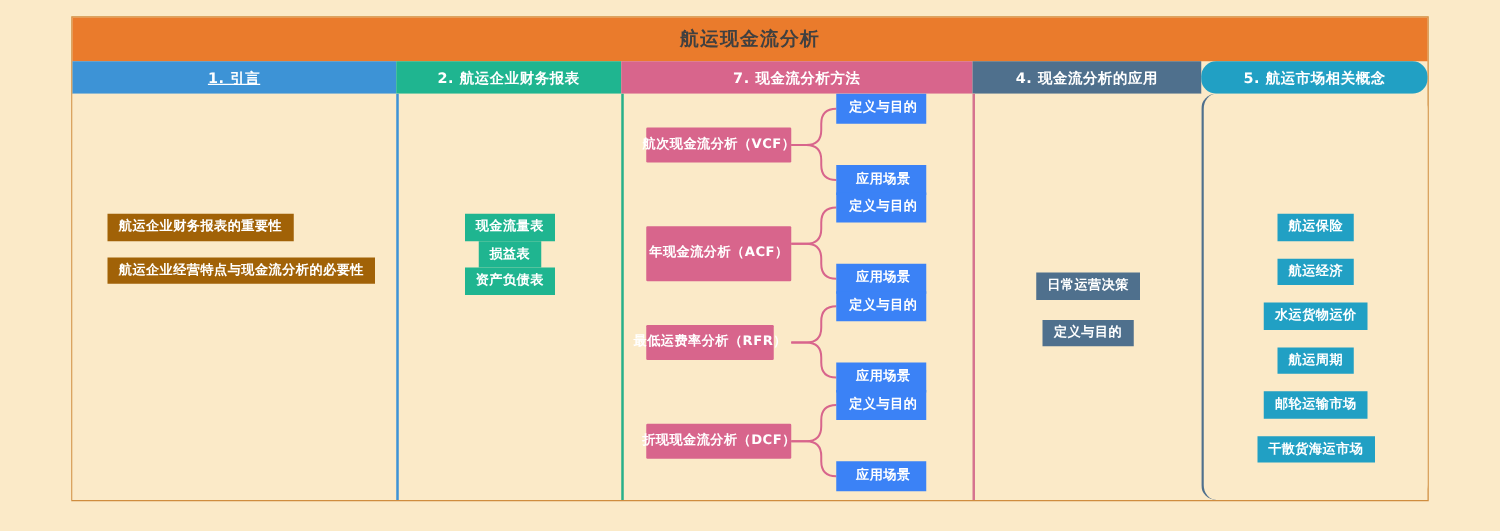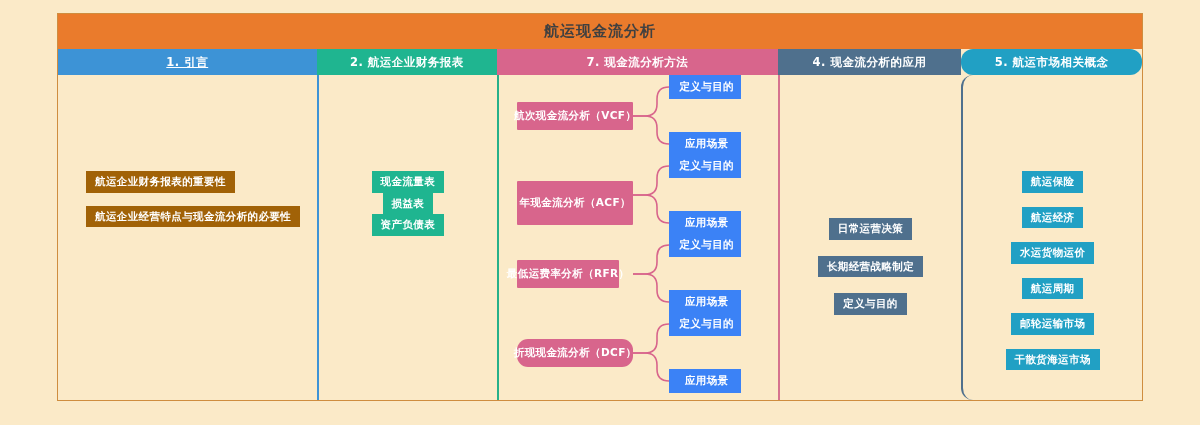--- a/index.html
+++ b/index.html
@@ -231,42 +231,39 @@
         <div class="chip parent-chip" style="left:18px; top:185px; width:102px; height:28px;">
           <span>最低运费率分析（RFR）</span>
         </div>
         <div class="chip child-chip" style="left:170px; top:158px; width:72px; height:24px;">
           <span>定义与目的</span>
         </div>
         <div class="chip child-chip" style="left:170px; top:215px; width:72px; height:24px;">
           <span>应用场景</span>
         </div>
 
-        <div class="chip parent-chip" style="left:18px; top:264px; width:116px; height:28px;border-radius:11px;">
+        <div class="chip parent-chip" style="left:18px; top:264px; width:116px; height:28px;">
           <span>折现现金流分析（DCF）</span>
         </div>
         <div class="chip child-chip" style="left:170px; top:237px; width:72px; height:24px;">
           <span>定义与目的</span>
         </div>
         <div class="chip child-chip" style="left:170px; top:294px; width:72px; height:24px;">
           <span>应用场景</span>
         </div>
 
       </div>
     </div>
 
     <div class="col-body c4">
       <div class="stack" id="c4-stack">
         <div class="chip">
           <span>日常运营决策</span>
         </div>
         <div class="chip">
-          <span>长期经营战略制定</span>
-        </div>
-        <div class="chip">
           <span>定义与目的</span>
         </div>
       </div>
     </div>
 
     <div class="col-body c5">
       <div class="stack" id="c5-stack">
         <div class="chip">
           <span>航运保险</span>
         </div>

